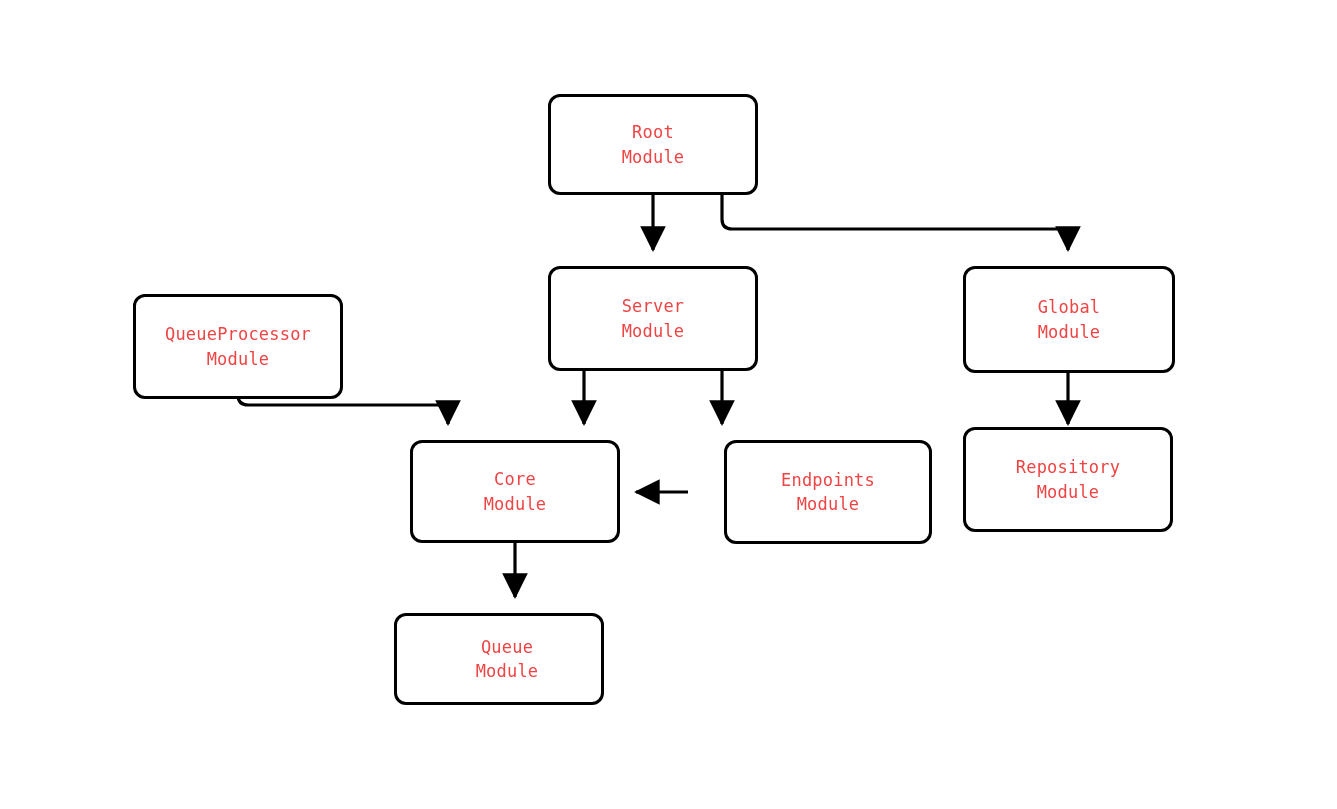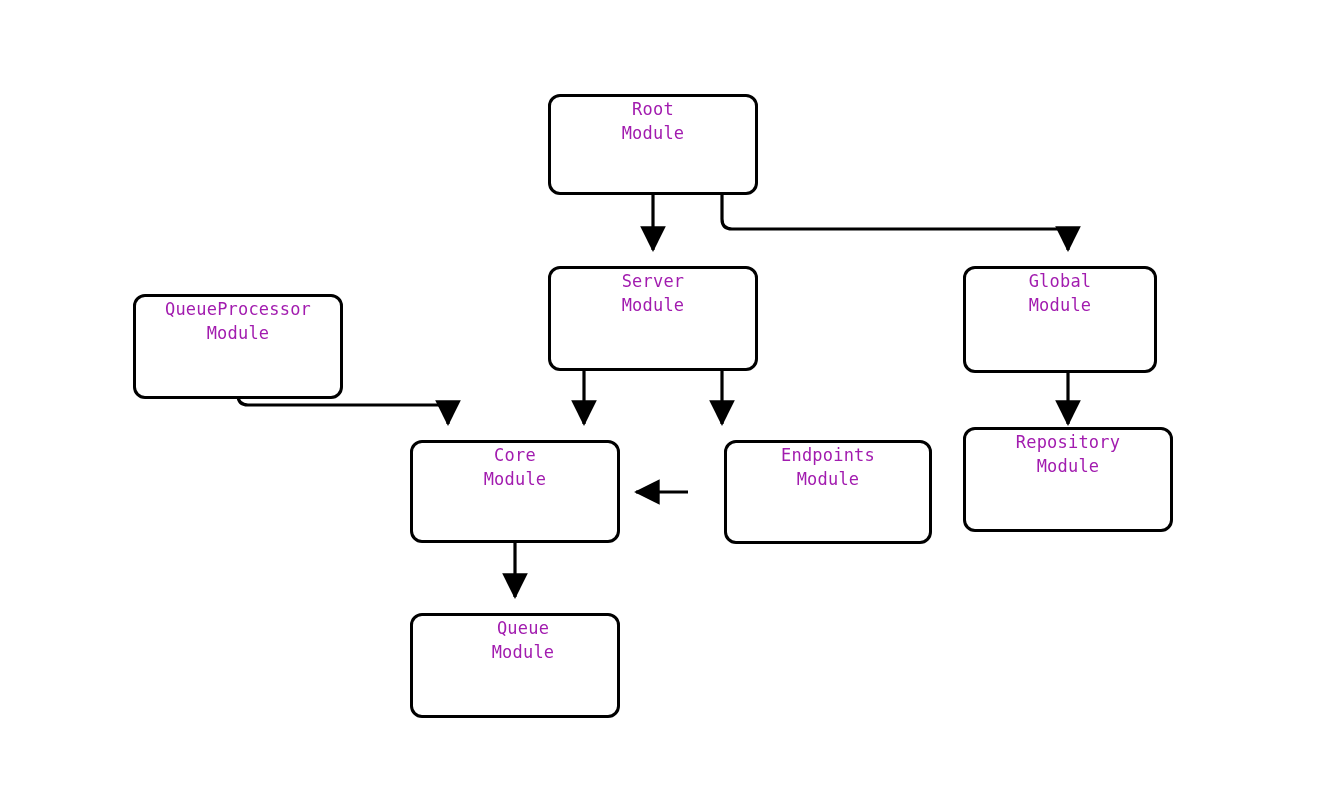--- a/index.html
+++ b/index.html
@@ -23,24 +23,24 @@
     height: 809px;
     pointer-events: none;
   }
   .node {
     position: absolute;
     box-sizing: border-box;
     border: 3.2px solid #000000;
     border-radius: 12px;
     background: #ffffff;
     display: flex;
-    align-items: flex-start;
+    align-items: center;
     justify-content: center;
     text-align: center;
-    color: #a21caf;
+    color: #ef4444;
     font-size: 17px;
     line-height: 1.42;
     letter-spacing: 0.2px;
     white-space: pre;
   }
   .node-label { display: block; }
 </style>
 </head>
 <body>
 
@@ -81,38 +81,38 @@
   <div class="node" style="left:133px; top:266px; width:210px; height:105px;margin-top:28px;">
     <span class="node-label">QueueProcessor
 Module</span>
   </div>
 
   <div class="node" style="left:548px; top:266px; width:210px; height:105px;">
     <span class="node-label">Server
 Module</span>
   </div>
 
-  <div class="node" style="left:963px; top:266px; width:194px; height:107px;">
+  <div class="node" style="left:963px; top:266px; width:212px; height:107px;">
     <span class="node-label">Global
 Module</span>
   </div>
 
   <div class="node" style="left:410px; top:440px; width:210px; height:103px;">
     <span class="node-label">Core
 Module</span>
   </div>
 
   <div class="node" style="left:688px; top:440px; width:208px; height:104px;margin-left:36px;">
     <span class="node-label">Endpoints
 Module</span>
   </div>
 
   <div class="node" style="left:963px; top:427px; width:210px; height:105px;">
     <span class="node-label">Repository
 Module</span>
   </div>
 
-  <div class="node" style="left:410px; top:613px; width:210px; height:105px;padding-left:16px;">
+  <div class="node" style="left:394px; top:613px; width:210px; height:92px;padding-left:16px;">
     <span class="node-label">Queue
 Module</span>
   </div>
 
 </div>
 
 </body></html>

